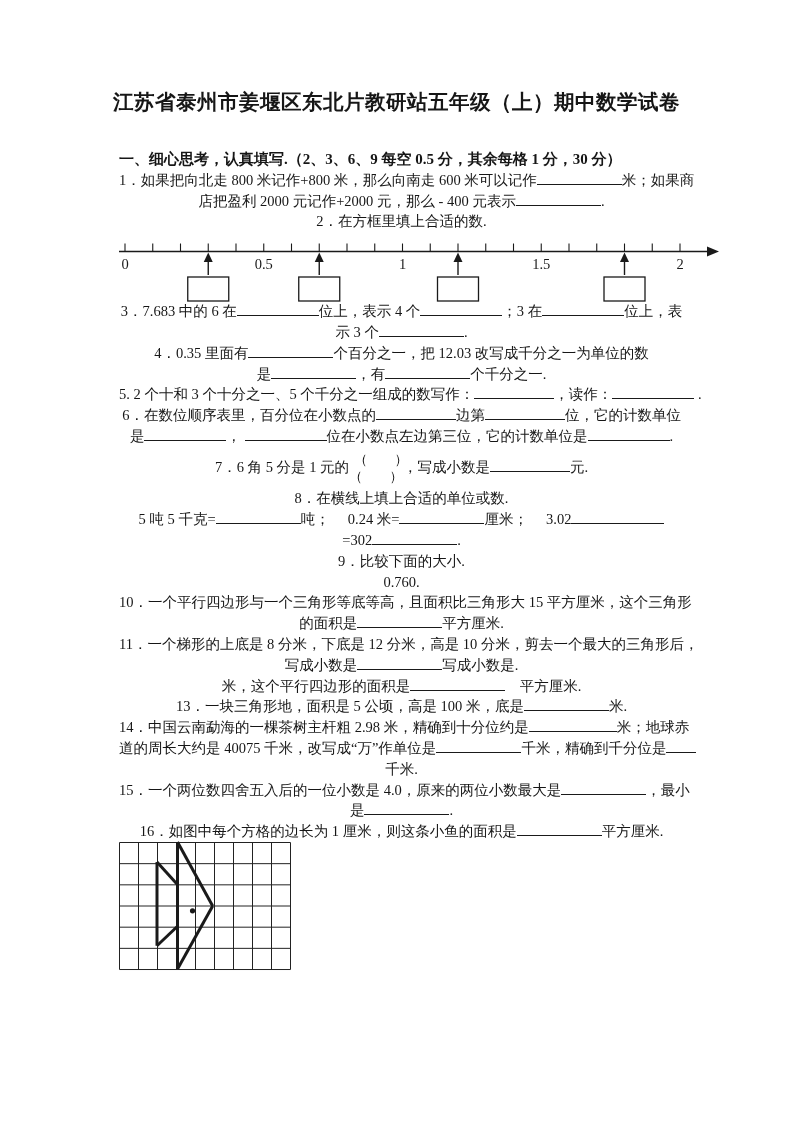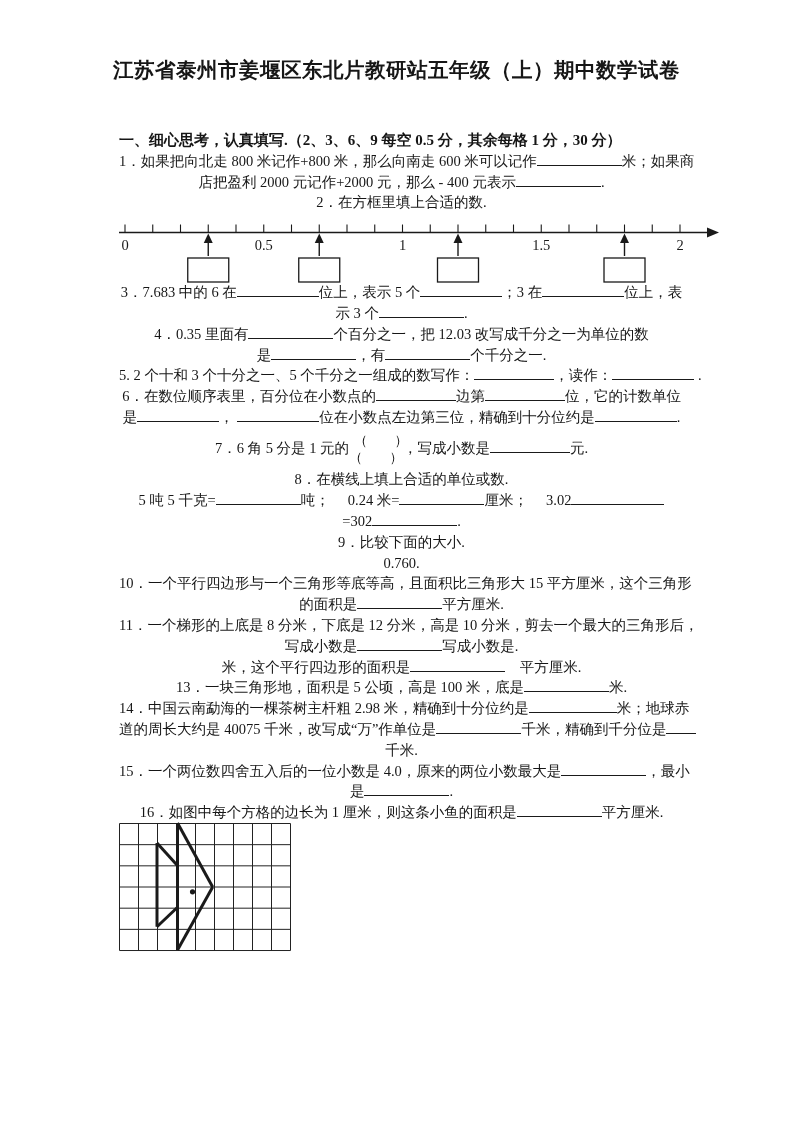--- a/index.html
+++ b/index.html
@@ -1,21 +1,21 @@
 <!DOCTYPE html>
 <html><head>
 <meta charset="utf-8">
 <style>
   html,body{margin:0;padding:0;background:#ffffff;}
   .page{position:relative;width:793px;height:1122px;background:#ffffff;color:#161616;
         font-family:"Liberation Serif","DejaVu Serif",serif;overflow:hidden;}
-  .title{margin:0;padding-top:56px;text-align:center;font-size:20.5px;font-weight:bold;
+  .title{margin:0;padding-top:88px;text-align:center;font-size:20.5px;font-weight:bold;
          line-height:28px;letter-spacing:0.5px;}
   .content{margin-left:119px;width:565px;}
-  .heading{margin-top:46px;font-weight:bold;font-size:15px;line-height:20.8px;white-space:pre;}
+  .heading{margin-top:33px;font-weight:bold;font-size:15px;line-height:20.8px;white-space:pre;}
   .line{height:20.8px;line-height:20.8px;font-size:14.5px;white-space:pre;text-align:center;}
   .line.tall{height:41.6px;line-height:41.6px;}
   .blank{display:inline-block;border-bottom:1.1px solid #1a1a1a;height:14px;}
   .frac{display:inline-flex;flex-direction:column;align-items:center;vertical-align:middle;
         font-size:13.5px;line-height:17px;}
   .frac span:first-child{transform:translateX(5px);}
   #numberline-wrap{height:68px;margin-top:1px;}
   #grid-wrap{margin-top:0;}
   svg{display:block;overflow:visible;}
 </style>
@@ -67,27 +67,27 @@
             <polygon points="195.75,29 204.75,29 200.25,19.5" fill="#1a1a1a"></polygon>
             <rect x="179.75" y="44" width="41" height="24" fill="none" stroke="#1a1a1a" stroke-width="1.3"></rect>
             <line x1="339" y1="42" x2="339" y2="27" stroke="#1a1a1a" stroke-width="1.4"></line>
             <polygon points="334.5,29 343.5,29 339,19.5" fill="#1a1a1a"></polygon>
             <rect x="318.5" y="44" width="41" height="24" fill="none" stroke="#1a1a1a" stroke-width="1.3"></rect>
             <line x1="505.5" y1="42" x2="505.5" y2="27" stroke="#1a1a1a" stroke-width="1.4"></line>
             <polygon points="501,29 510,29 505.5,19.5" fill="#1a1a1a"></polygon>
             <rect x="485" y="44" width="41" height="24" fill="none" stroke="#1a1a1a" stroke-width="1.3"></rect>
           </svg>
         </div>
-        <div class="line"><span>3．7.683 中的 6 在</span><span class="blank" style="width: 82px;"></span><span>位上，表示 5 个</span><span class="blank" style="width: 82px;"></span><span>；3 在</span><span class="blank" style="width: 82px;"></span><span>位上，表</span></div>
+        <div class="line"><span>3．7.683 中的 6 在</span><span class="blank" style="width: 82px;"></span><span>位上，表示 4 个</span><span class="blank" style="width: 82px;"></span><span>；3 在</span><span class="blank" style="width: 82px;"></span><span>位上，表</span></div>
         <div class="line"><span>示 3 个</span><span class="blank" style="width: 85px;"></span><span>.</span></div>
         <div class="line"><span>4．0.35 里面有</span><span class="blank" style="width: 85px;"></span><span>个百分之一，把 12.03 改写成千分之一为单位的数</span></div>
         <div class="line"><span>是</span><span class="blank" style="width: 85px;"></span><span>，有</span><span class="blank" style="width: 85px;"></span><span>个千分之一.</span></div>
         <div class="line"><span>5. 2 个十和 3 个十分之一、5 个千分之一组成的数写作：</span><span class="blank" style="width: 80px;"></span><span>，读作：</span><span class="blank" style="width: 82px;"></span><span> .</span></div>
         <div class="line"><span>6．在数位顺序表里，百分位在小数点的</span><span class="blank" style="width: 80px;"></span><span>边第</span><span class="blank" style="width: 80px;"></span><span>位，它的计数单位</span></div>
-        <div class="line"><span>是</span><span class="blank" style="width: 82px;"></span><span>， </span><span class="blank" style="width: 82px;"></span><span>位在小数点左边第三位，精确到十分位约是</span><span class="blank" style="width: 82px;"></span><span>.</span></div>
+        <div class="line"><span>是</span><span class="blank" style="width: 82px;"></span><span>， </span><span class="blank" style="width: 82px;"></span><span>位在小数点左边第三位，它的计数单位是</span><span class="blank" style="width: 82px;"></span><span>.</span></div>
         <div class="line tall"><span>7．6 角 5 分是 1 元的</span><span class="frac"><span>（　　）</span><span>（　　）</span></span><span>，写成小数是</span><span class="blank" style="width: 80px;"></span><span>元.</span></div>
         <div class="line"><span>8．在横线上填上合适的单位或数.</span></div>
         <div class="line"><span>5 吨 5 千克=</span><span class="blank" style="width: 85px;"></span><span>吨；　 0.24 米=</span><span class="blank" style="width: 85px;"></span><span>厘米；　 3.02</span><span class="blank" style="width: 93px;"></span></div>
         <div class="line"><span>=302</span><span class="blank" style="width: 85px;"></span><span>.</span></div>
         <div class="line"><span>9．比较下面的大小.</span></div>
         <div class="line"><span>0.760.</span></div>
         <div class="line"><span>10．一个平行四边形与一个三角形等底等高，且面积比三角形大 15 平方厘米，这个三角形</span></div>
         <div class="line"><span>的面积是</span><span class="blank" style="width: 85px;"></span><span>平方厘米.</span></div>
         <div class="line"><span>11．一个梯形的上底是 8 分米，下底是 12 分米，高是 10 分米，剪去一个最大的三角形后，</span></div>
         <div class="line"><span>写成小数是</span><span class="blank" style="width: 85px;"></span><span>写成小数是.</span></div>

